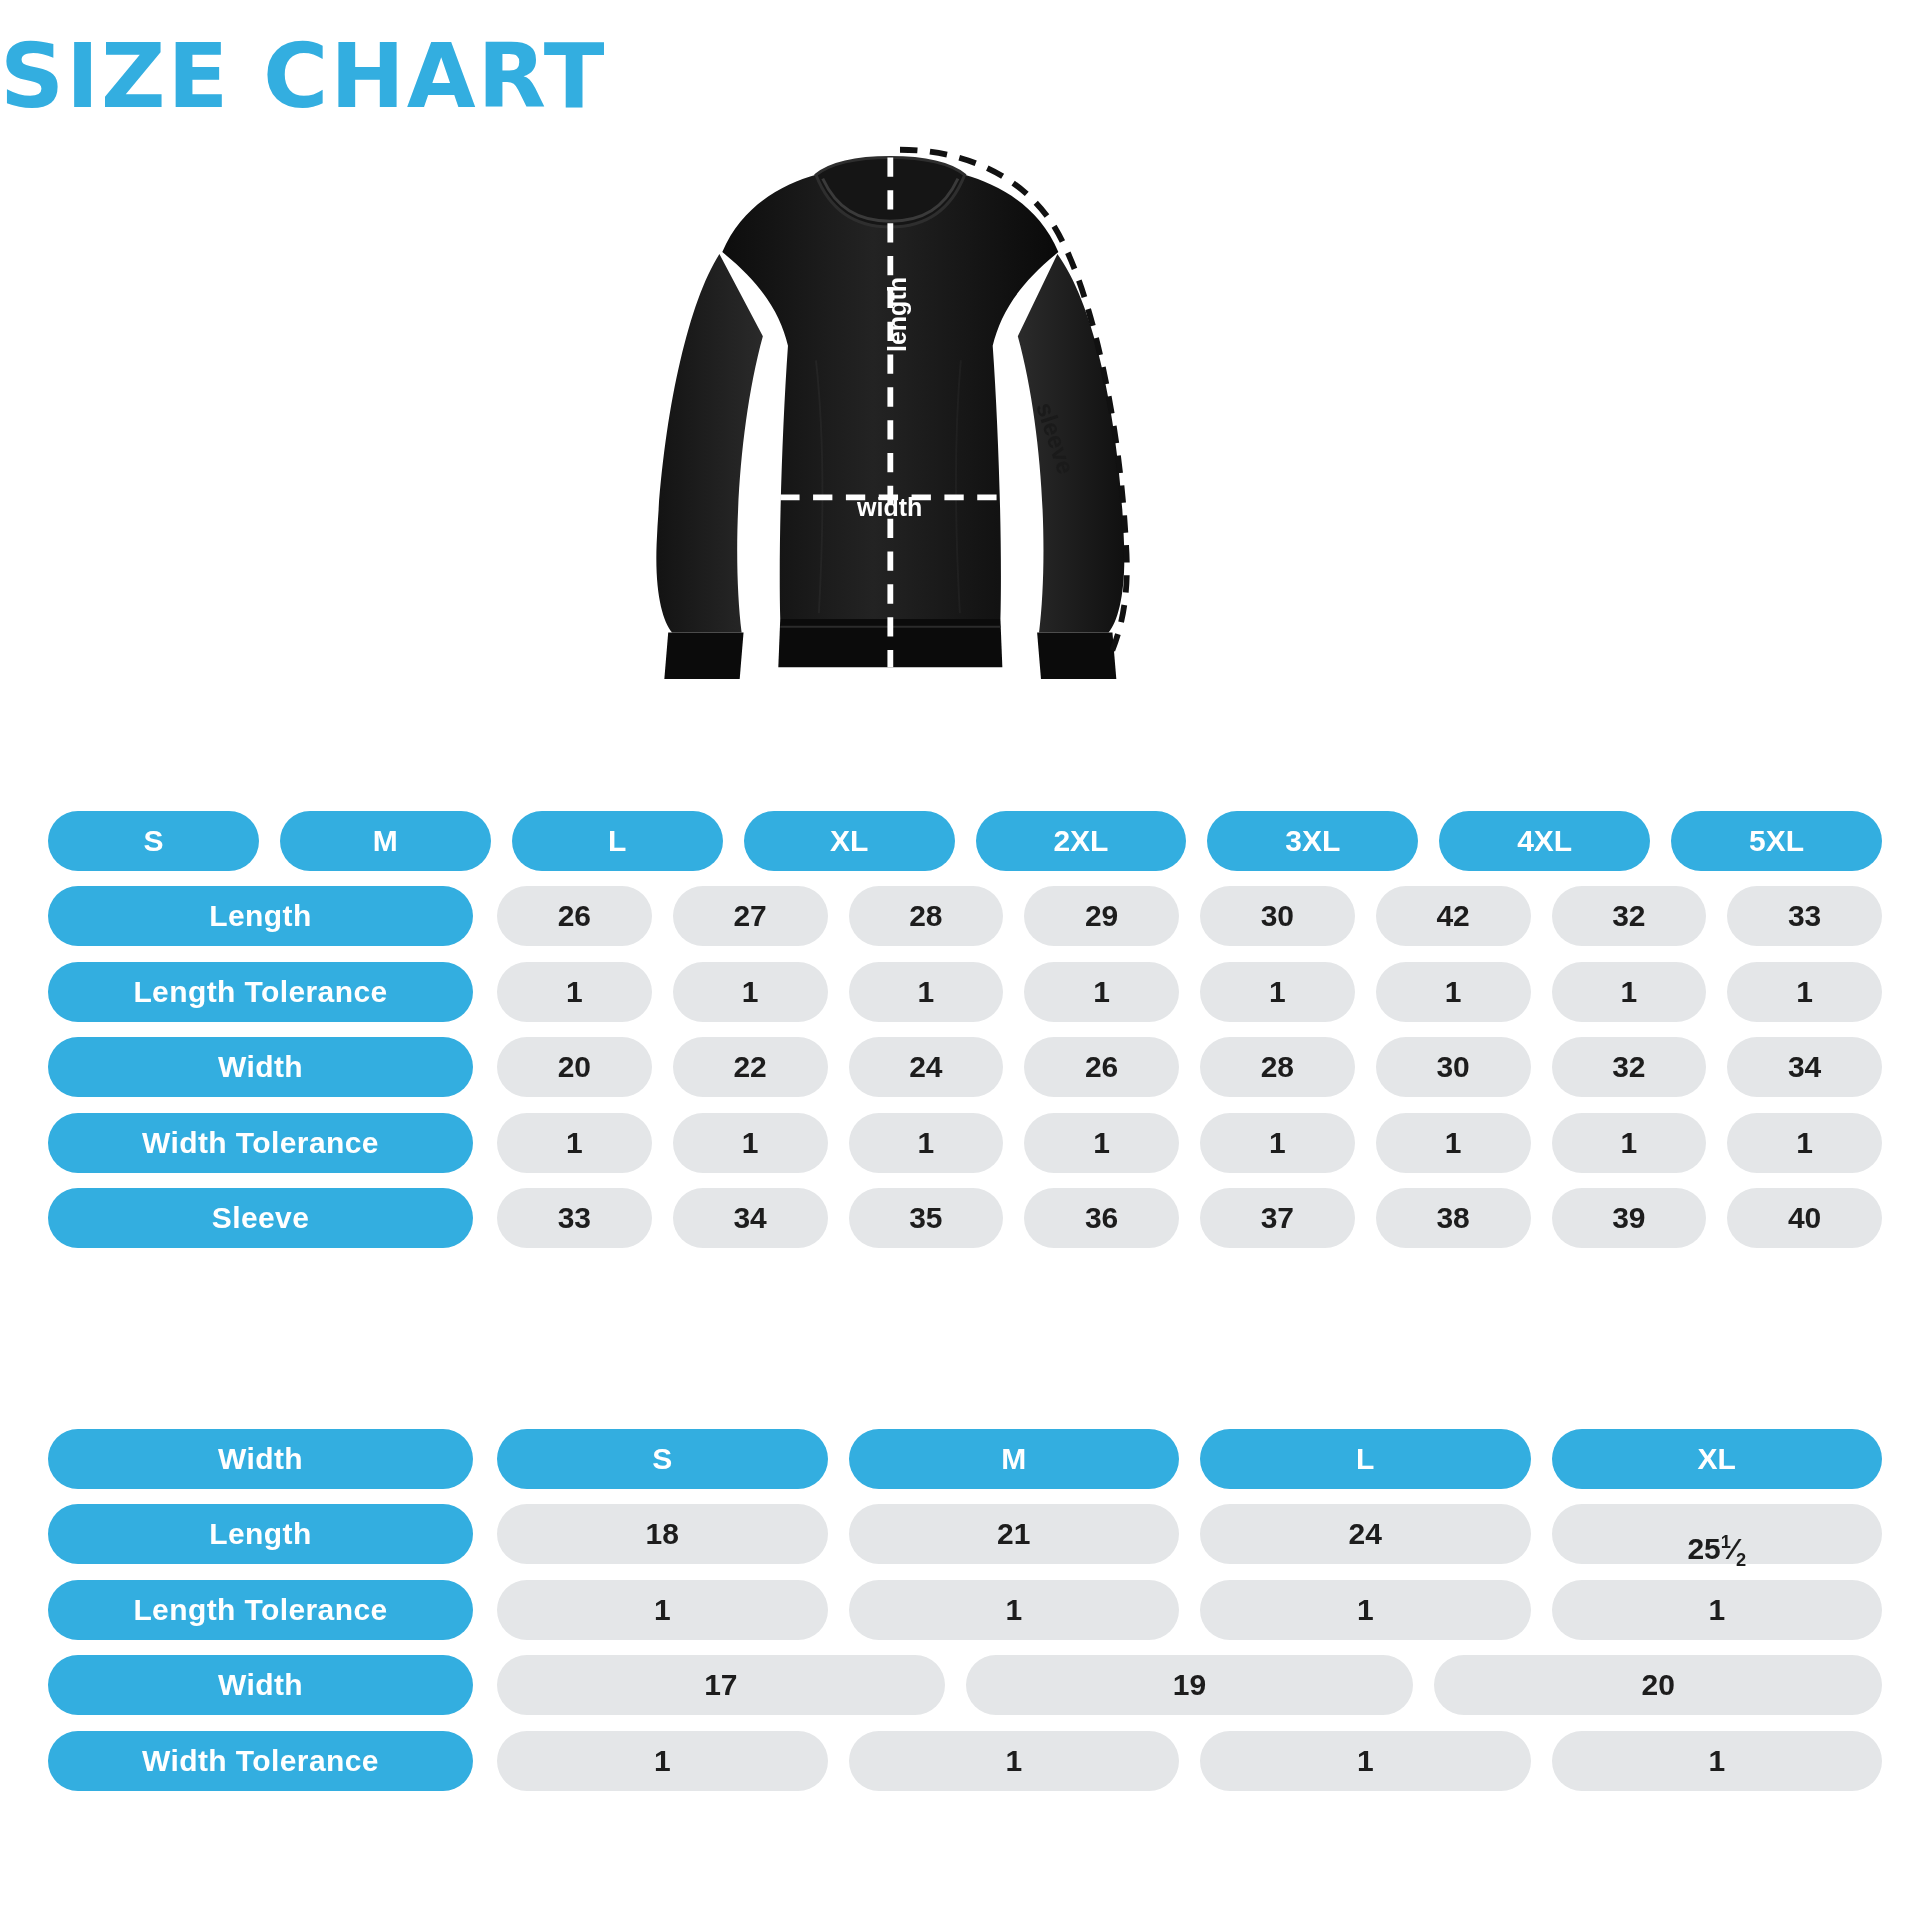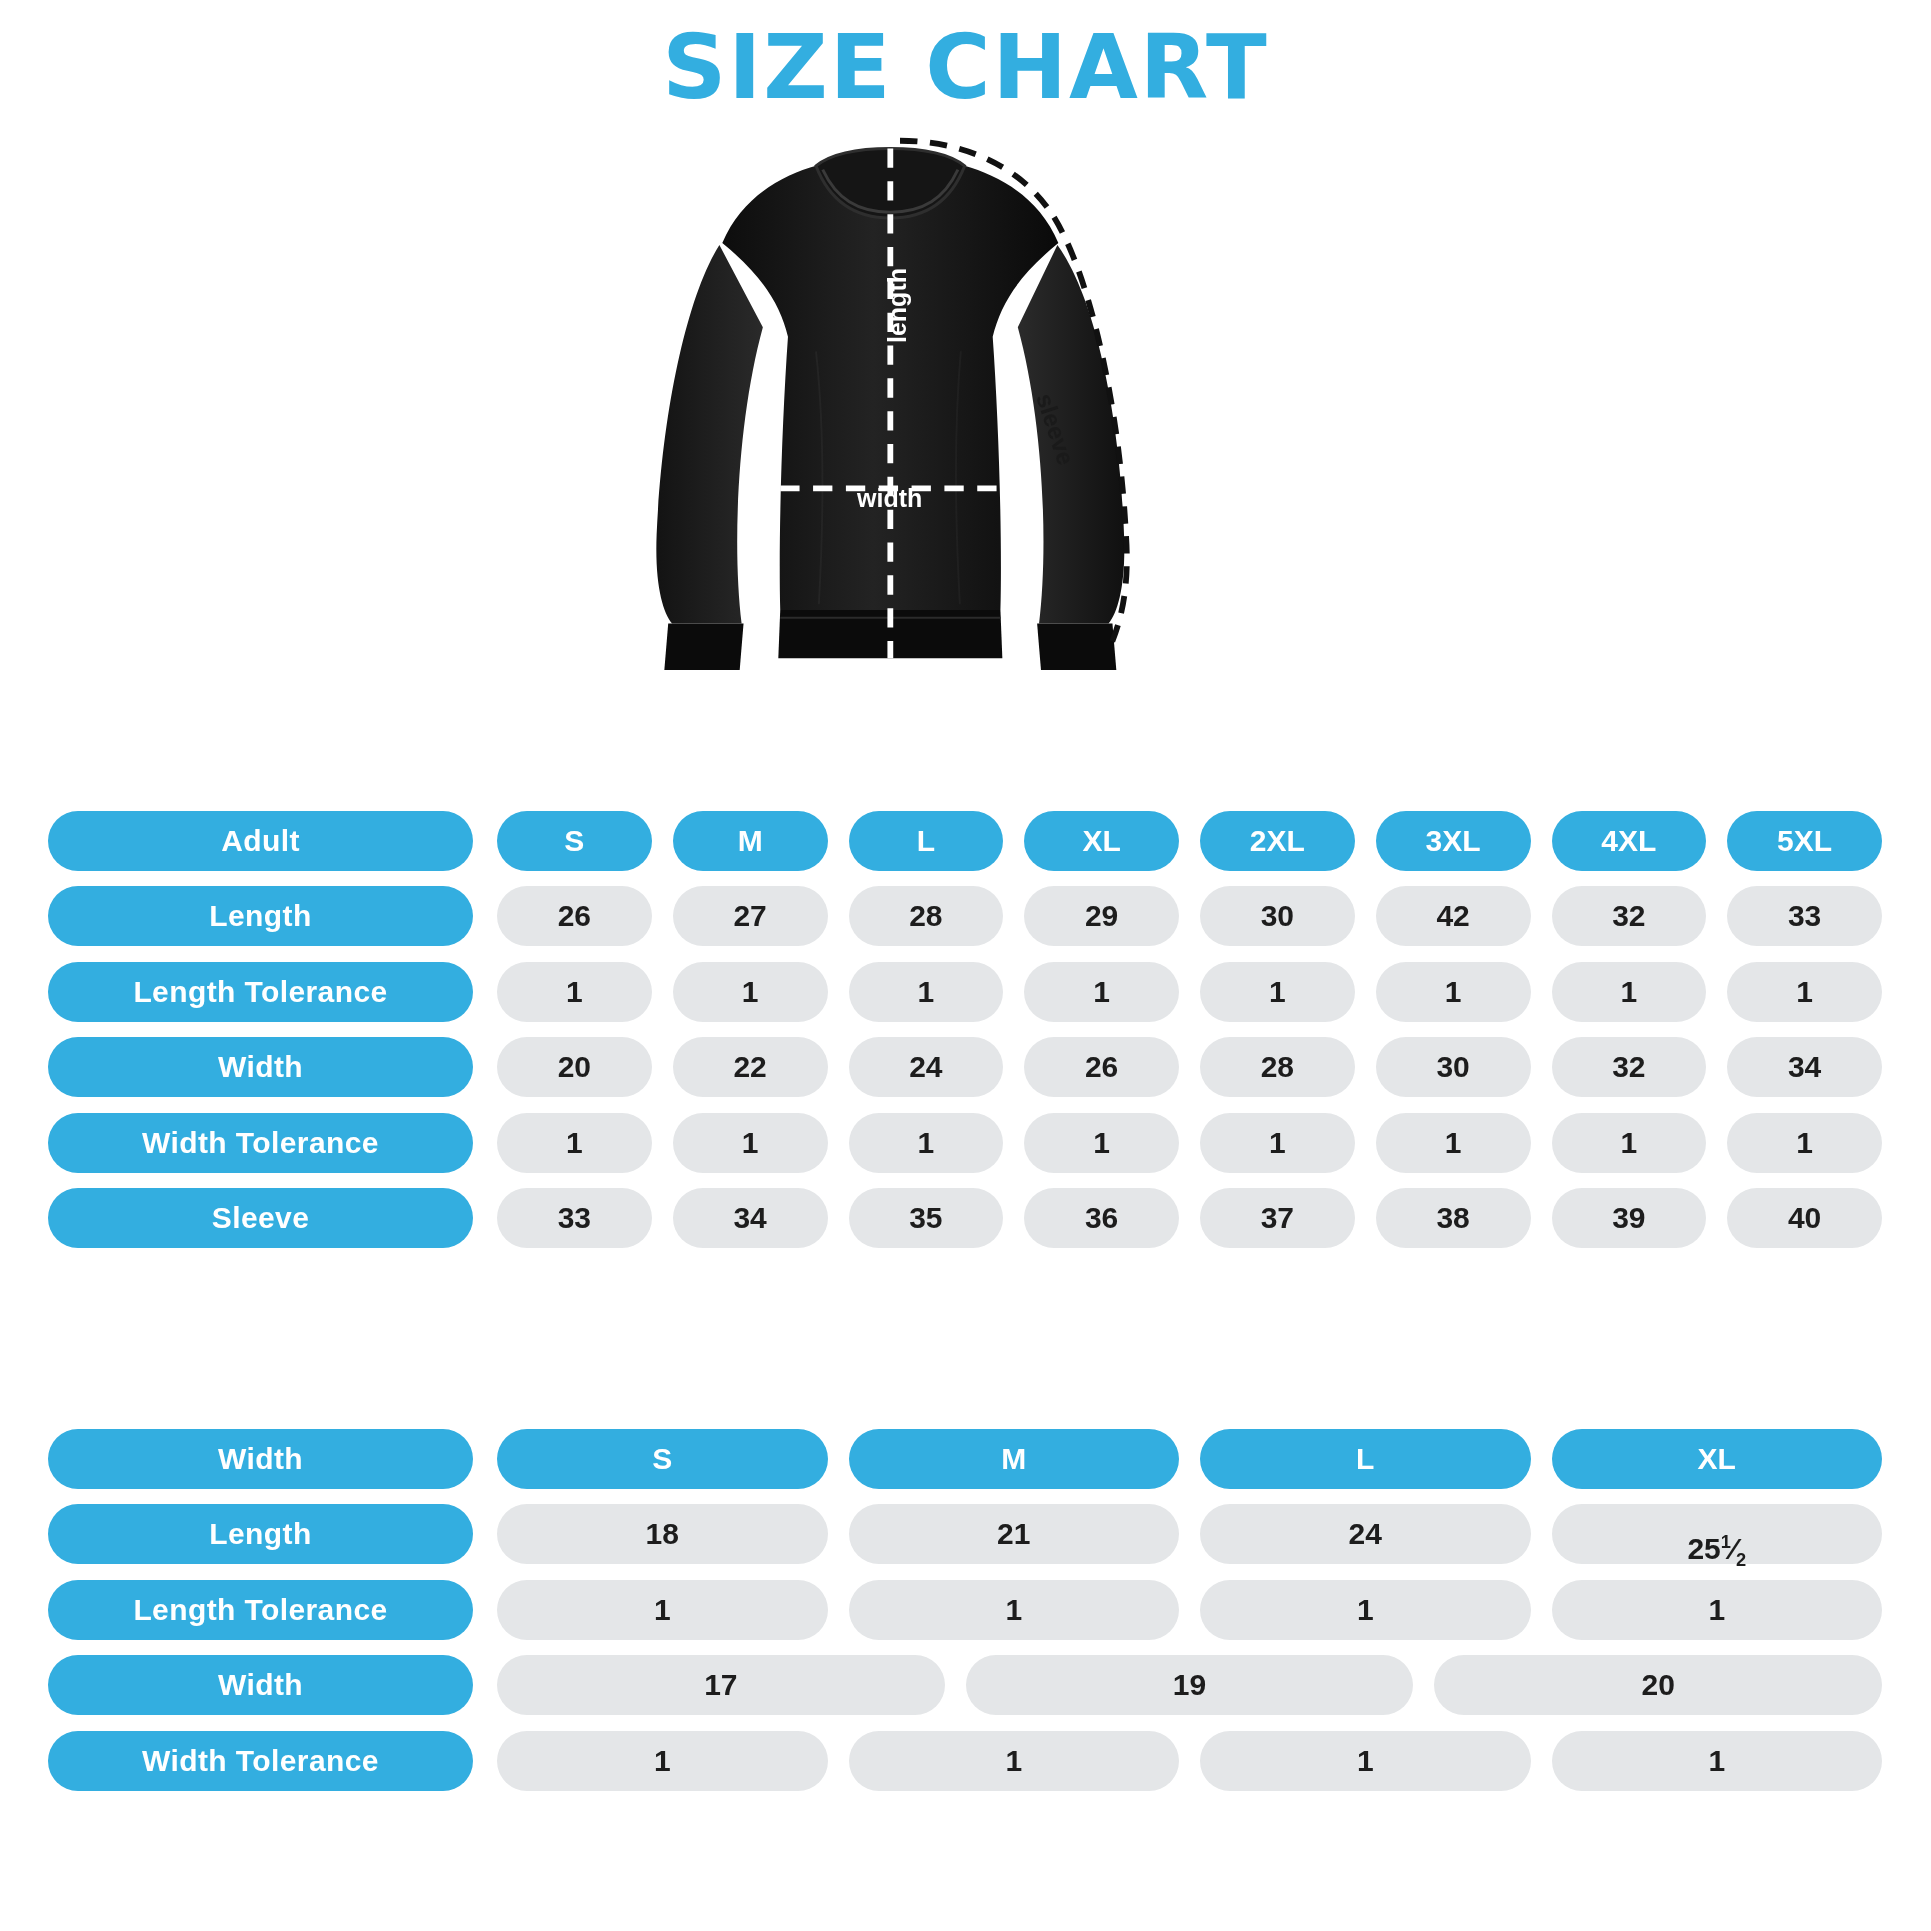--- a/index.html
+++ b/index.html
@@ -11,26 +11,25 @@
   }
   .page {
     width: 1931px; height: 1931px;
     position: relative;
     background: #fff;
     overflow: hidden;
   }
 
   
   .title {
-    text-align: center;
     color: #33aee0;
     font-size: 89px;
     font-weight: bold;
     letter-spacing: 1.9px;
-    padding-top: 23px;
+    padding-top: 32px;
     line-height: 1;
     font-family: "DejaVu Sans", sans-serif;
   }
 
   
   .garment-area {
     position: relative;
     width: 1931px;
     height: 676px;
   }
@@ -173,21 +172,20 @@
       </svg>
 
       <div class="lbl lbl-width">width</div>
       <div class="lbl lbl-length">length</div>
       <div class="lbl lbl-sleeve">sleeve</div>
     </div>
   </div>
 
   <div class="table adult">
     <div class="row head">
-      <div class="rowhead">Adult</div>
       <div class="cells">
         <div class="cell">S</div>
         <div class="cell">M</div>
         <div class="cell">L</div>
         <div class="cell">XL</div>
         <div class="cell">2XL</div>
         <div class="cell">3XL</div>
         <div class="cell">4XL</div>
         <div class="cell">5XL</div>
       </div>

